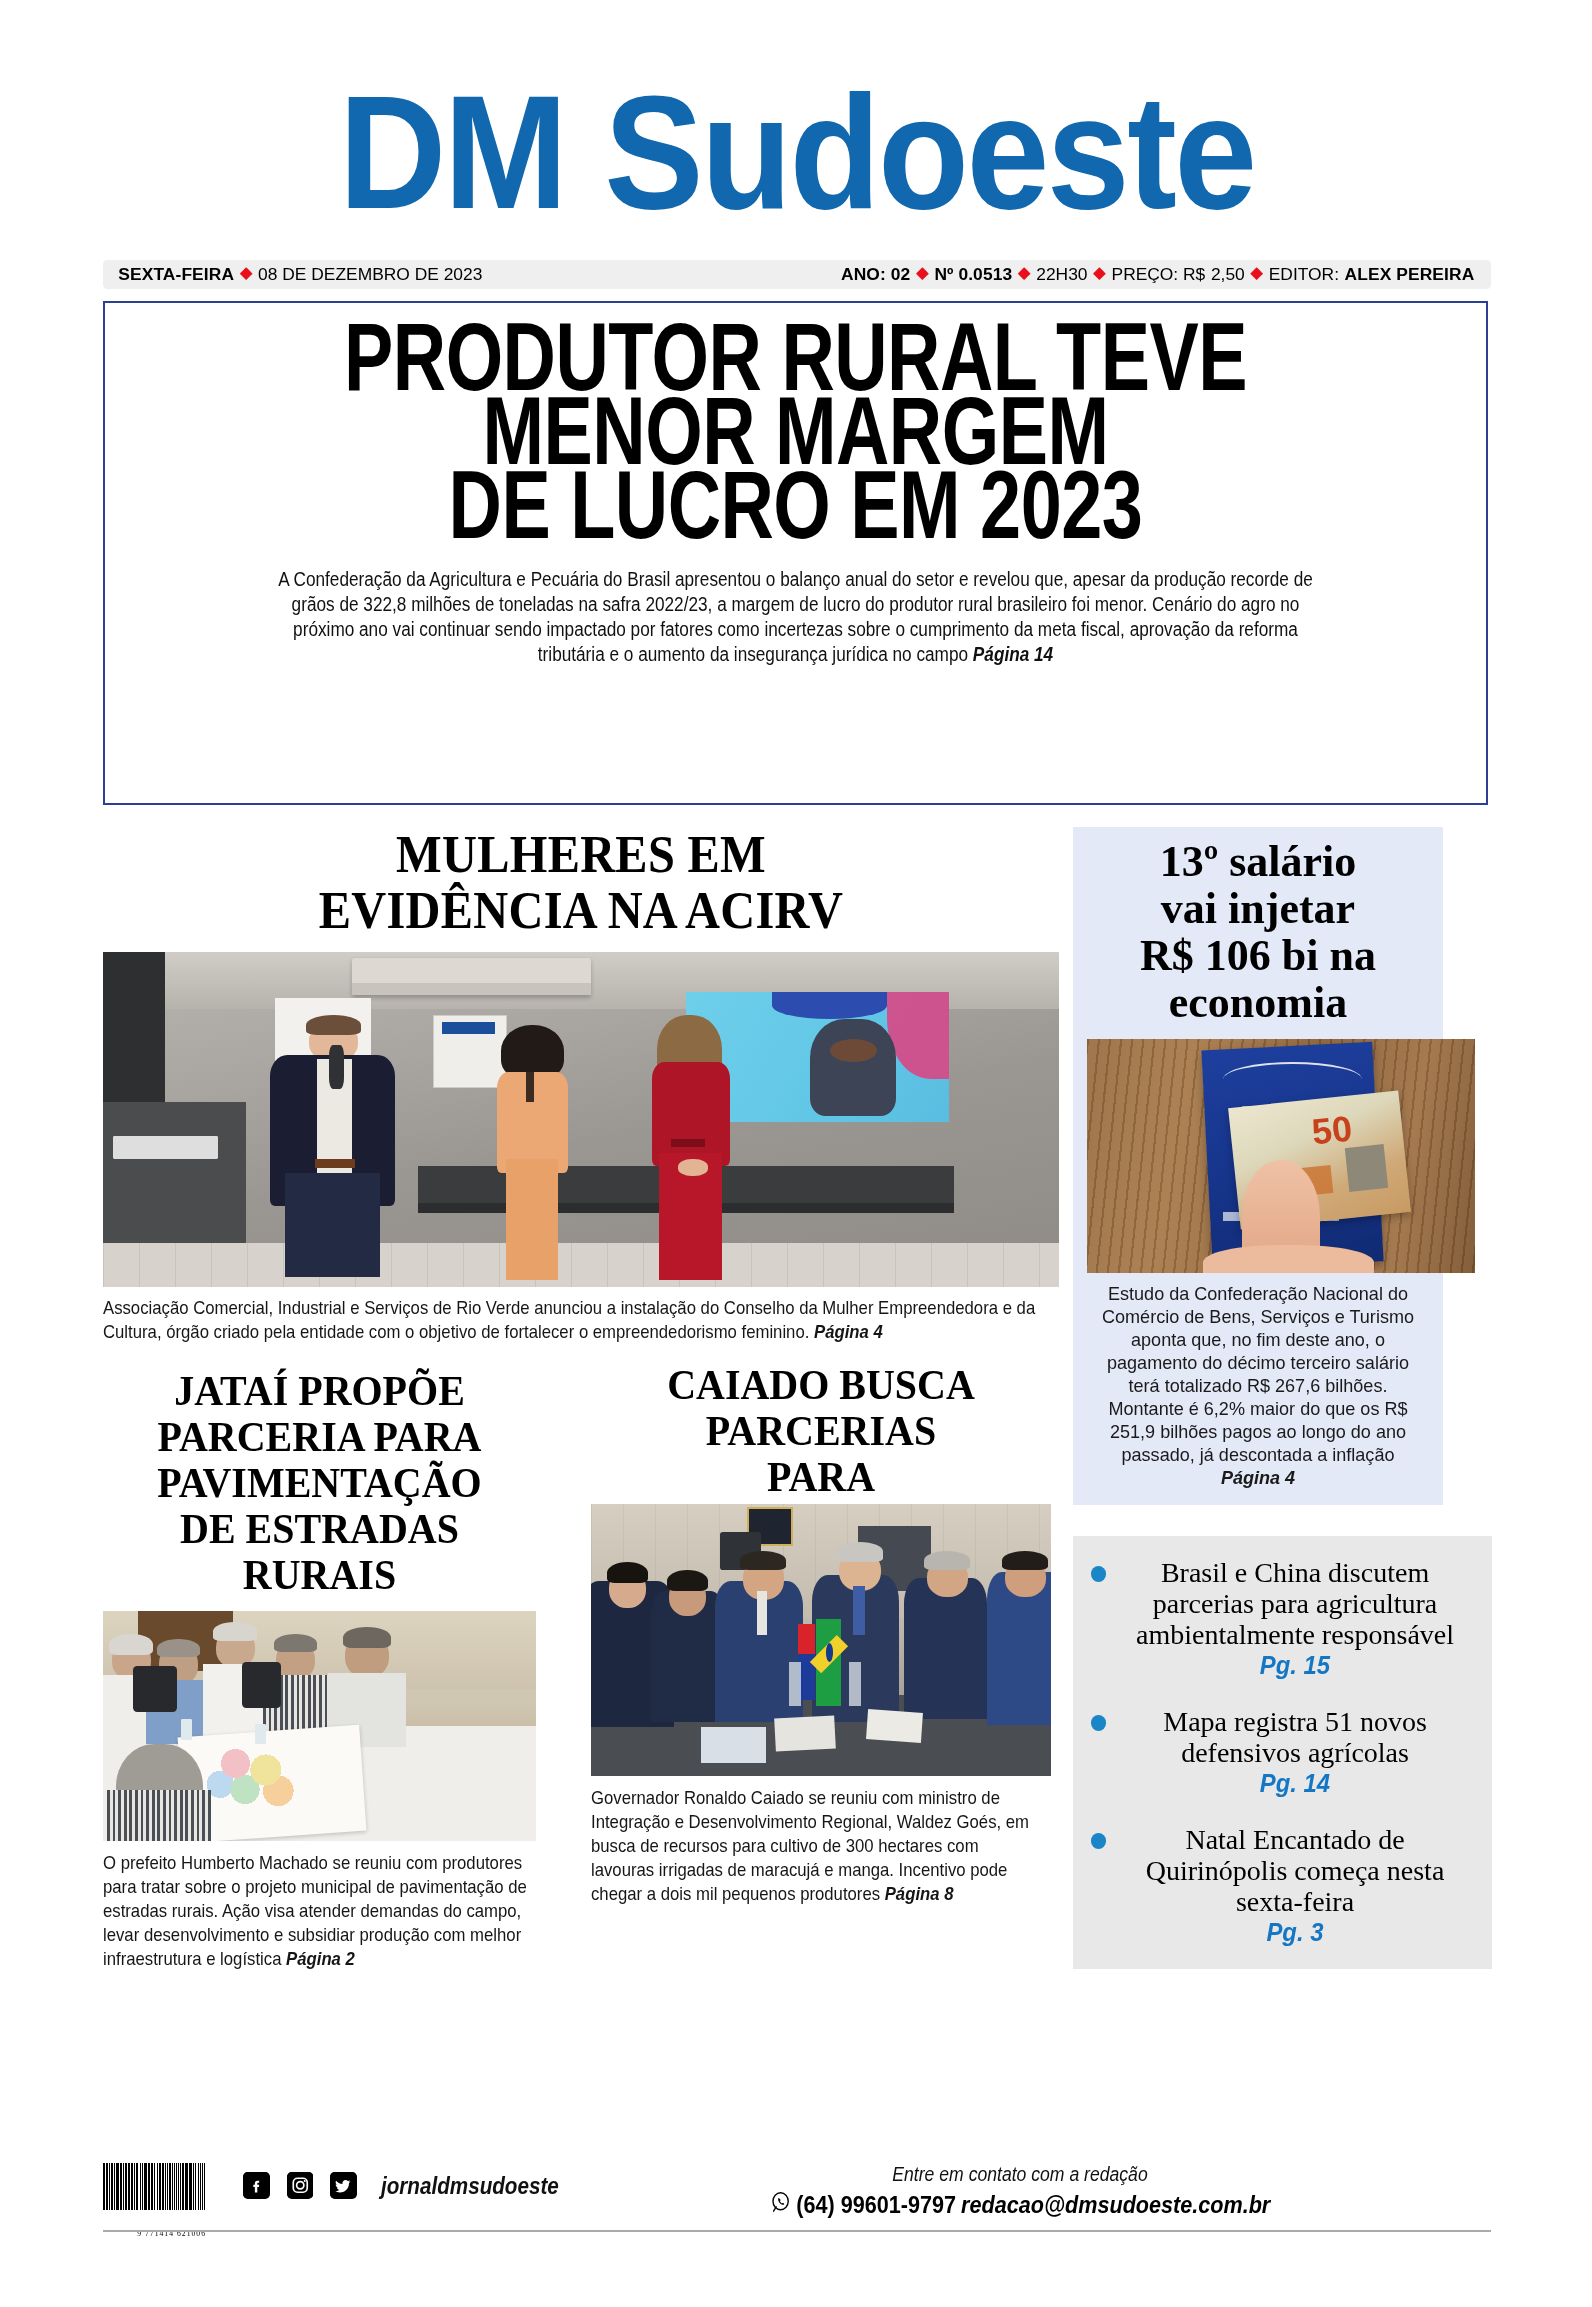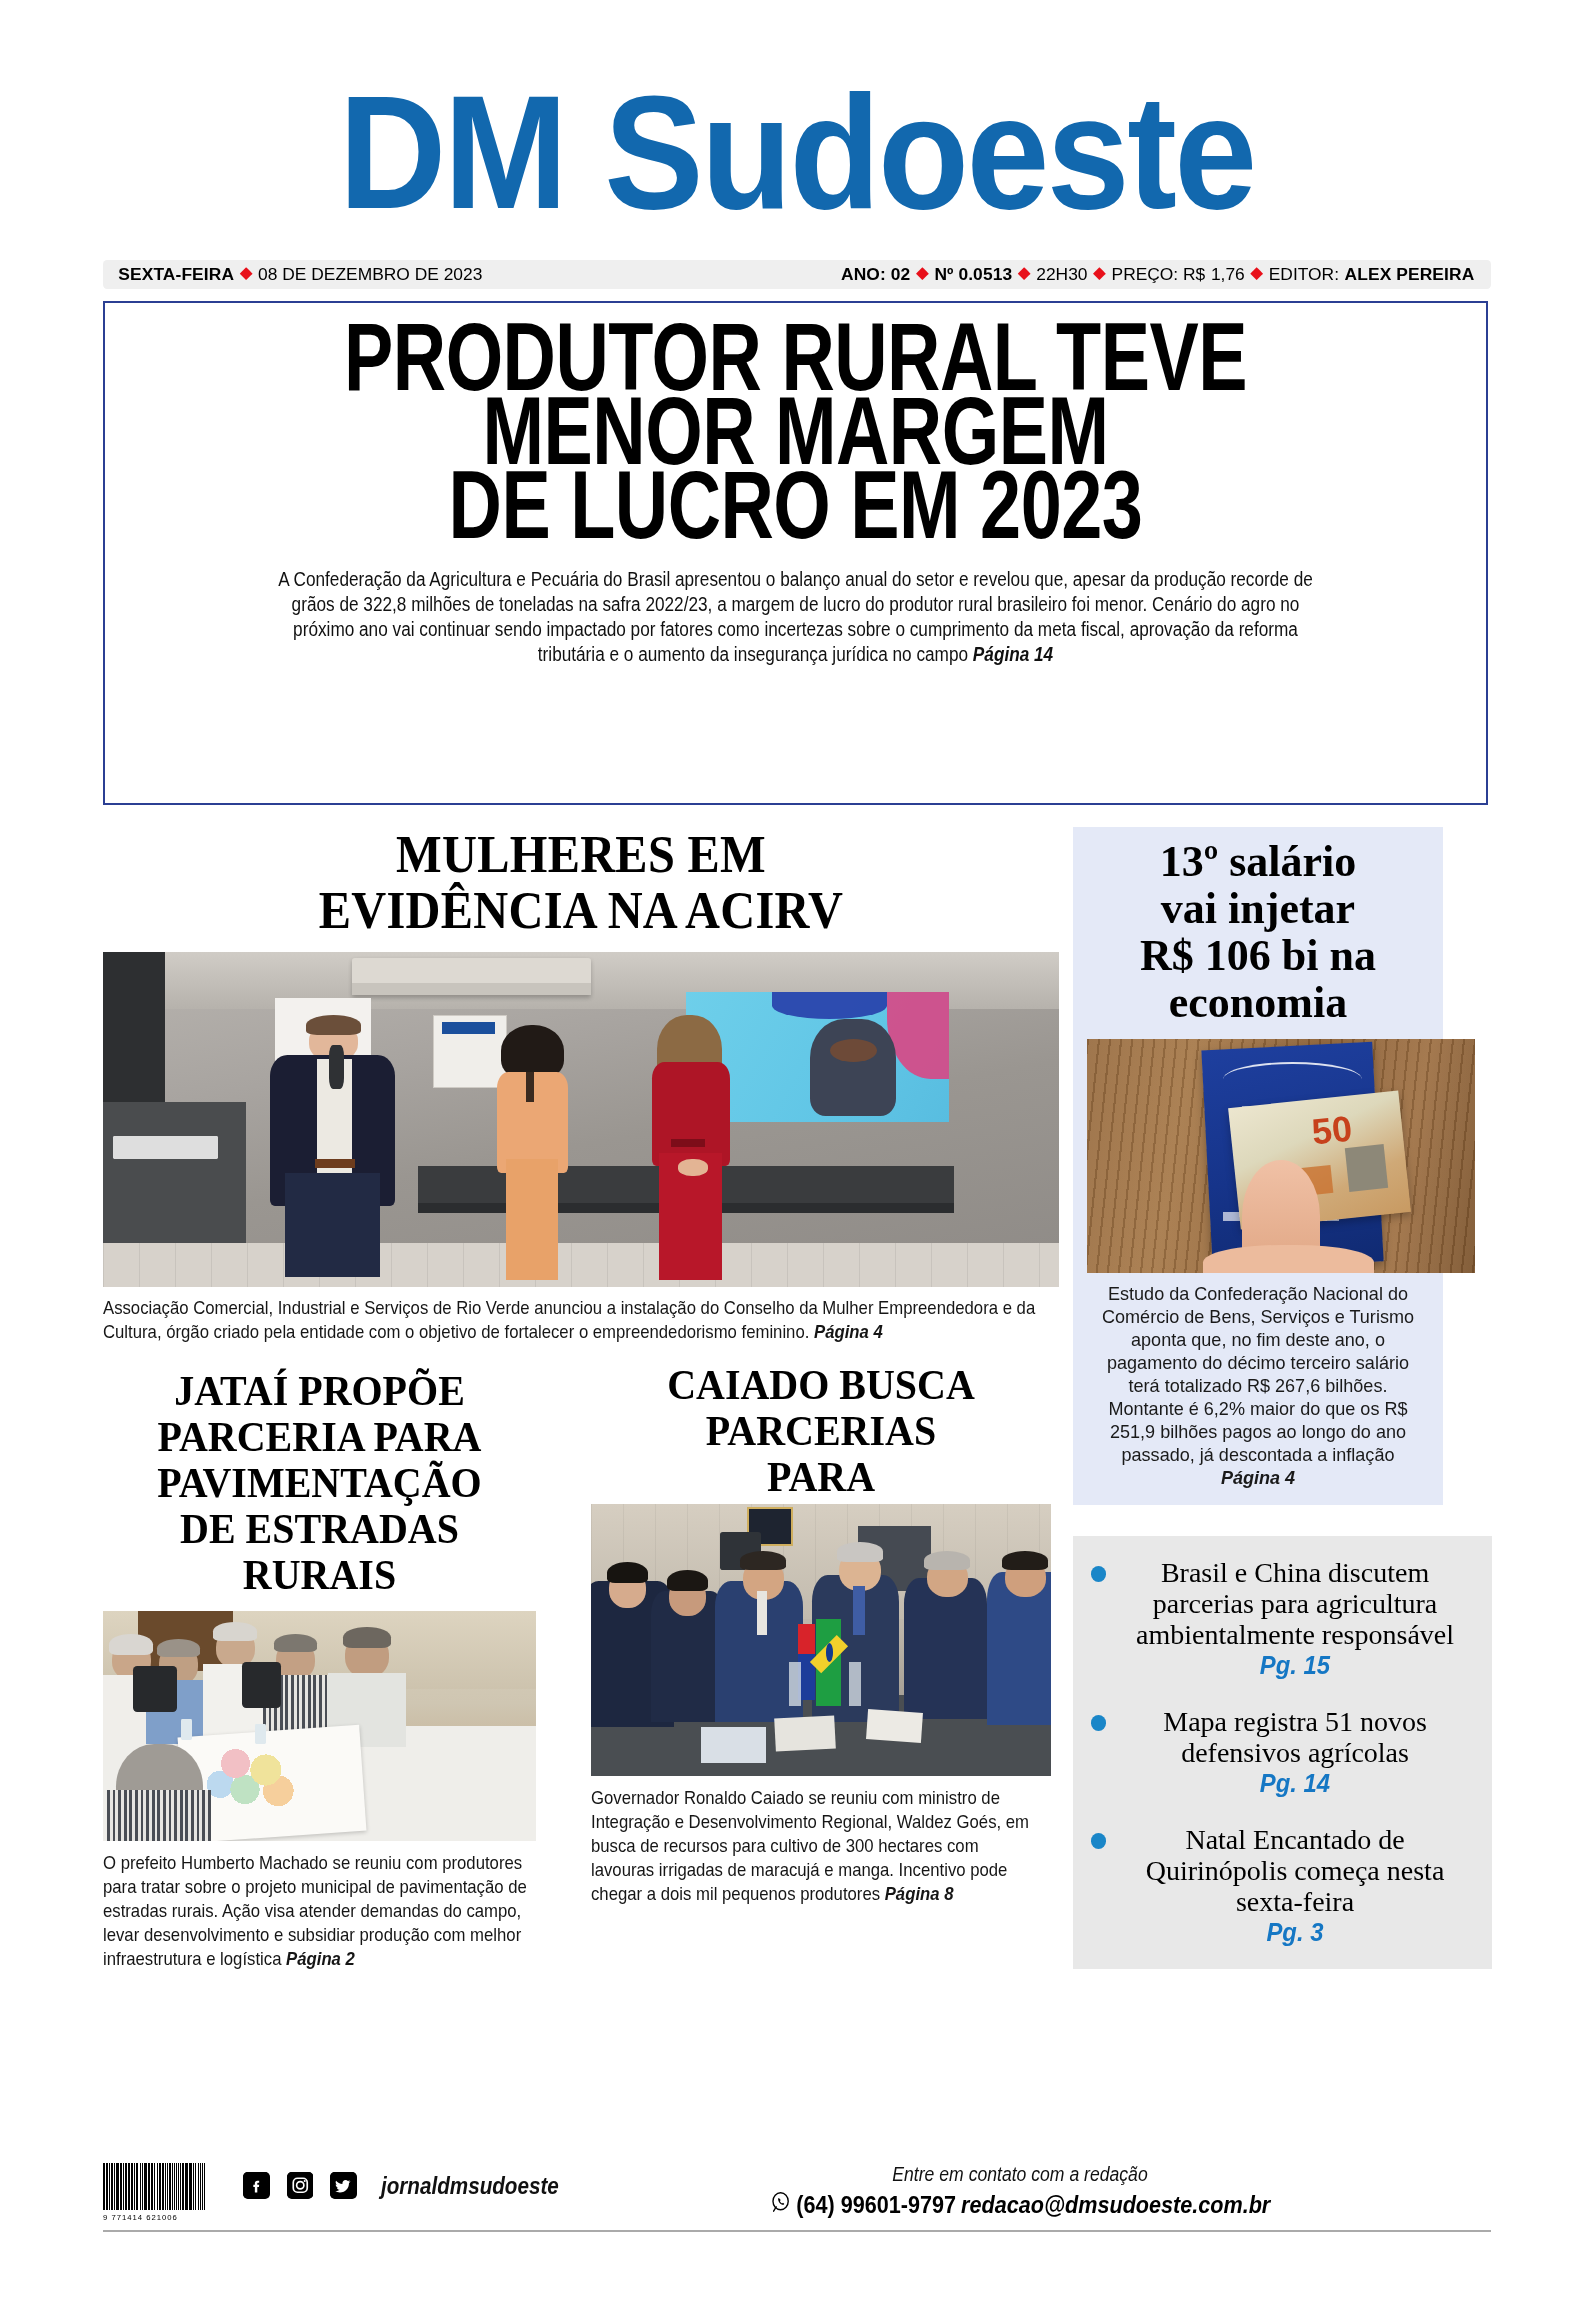--- a/index.html
+++ b/index.html
@@ -128,21 +128,21 @@
 
   
   .h-mid{font-size:43px;line-height:46px;}
 
   
   .footer{position:absolute;left:103px;top:2159px;width:1388px;height:84px;}
   .footrule{position:absolute;left:103px;top:2230px;width:1388px;height:2.1px;background:#aaaaaa;}
   .barcode{position:absolute;left:0px;top:3.5px;width:103px;height:61px;}
   .barcode .bars{display:flex;align-items:flex-end;height:47px;gap:0;}
   .barcode .bars i{display:block;background:#000;height:100%;}
-  .bcnum{font-family:Liberation Sans, sans-serif;font-size:7.7px;letter-spacing:1px;color:#000;margin-top:3px;text-align:left;}
+  .bcnum{font-family:Liberation Serif, serif;font-size:7.7px;letter-spacing:1px;color:#000;margin-top:19px;text-align:right;}
   .social{position:absolute;left:140px;top:12.6px;display:flex;align-items:center;gap:17px;}
   .sicon{width:26.5px;height:26.5px;background:#000;border-radius:4.9px;position:relative;display:inline-block;}
   .shandle{font-style:italic;font-weight:700;font-size:24px;color:#111;transform:scaleX(.86);transform-origin:left center;margin-left:7px;white-space:nowrap;}
   .contact{position:absolute;left:446px;right:0;top:4.2px;text-align:center;}
   .c1{font-style:italic;font-size:20px;color:#111;transform:scaleX(.88);}
   .c2{margin-top:4.2px;font-size:24px;display:flex;align-items:center;justify-content:center;gap:5.6px;transform:scaleX(.9);white-space:nowrap;}
   .c2 .ph{font-weight:700;}
   .c2 .em{font-style:italic;font-weight:700;}
 </style>
 </head>
@@ -161,21 +161,21 @@
       <span class="ib-n">08 DE DEZEMBRO DE 2023</span>
     </div>
     <div class="right">
       <span class="ib-b">ANO: 02</span>
       <span class="dia">◆</span>
       <span class="ib-b">Nº 0.0513</span>
       <span class="dia">◆</span>
       <span class="ib-n">22H30</span>
       <span class="dia">◆</span>
       <span class="ib-n">PREÇO: R$</span>
-      <span class="ib-n">1,76</span>
+      <span class="ib-n">2,50</span>
       <span class="dia">◆</span>
       <span class="ib-n">EDITOR:</span>
       <span class="ib-b">ALEX PEREIRA</span>
     </div>
   </div>
 
   <div class="leadbox">
     <div class="mainhead">
       <div>PRODUTOR RURAL TEVE</div>
       <div>MENOR MARGEM</div>

